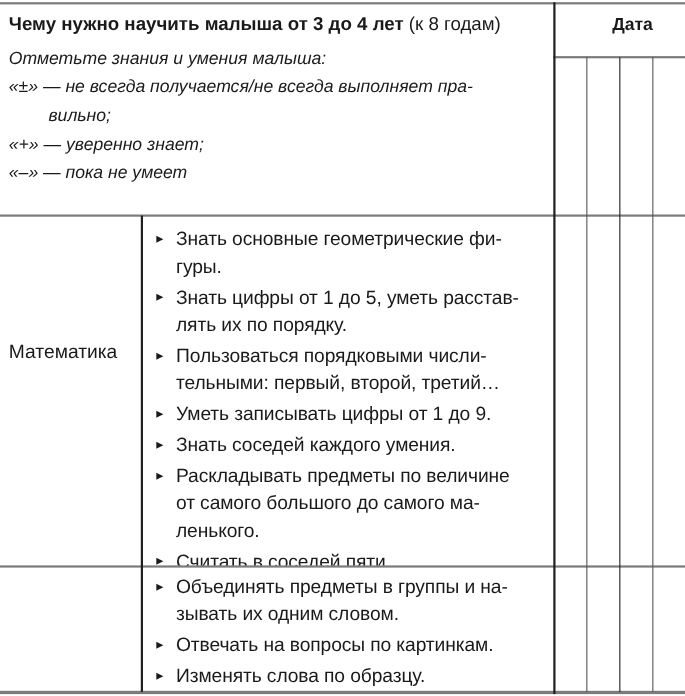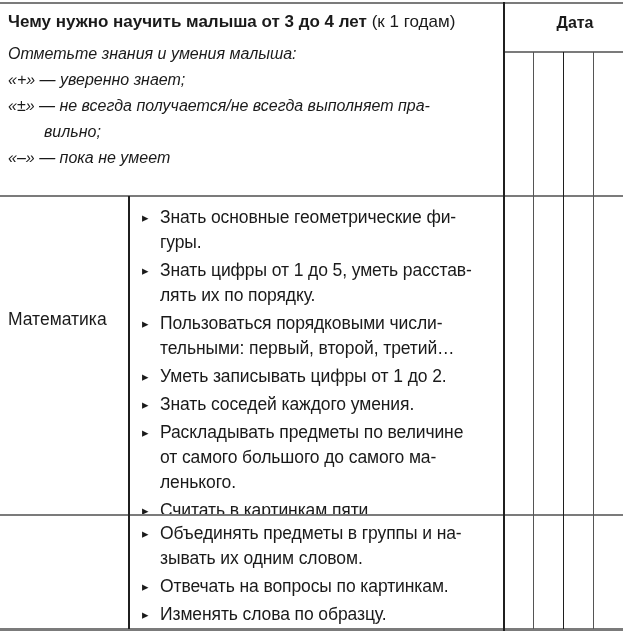--- a/index.html
+++ b/index.html
@@ -72,32 +72,32 @@
   <div class="hline hl-sec1"></div>
   <div class="hline hl-sec2"></div>
   <div class="hline hl-bottom"></div>
   <div class="vline vl-main"></div>
   <div class="vline vl-cat"></div>
   <div class="vline vl-d1"></div>
   <div class="vline vl-d2"></div>
   <div class="vline vl-d3"></div>
 
   <div class="title">
-    <span class="title-main">Чему нужно научить малыша от 3 до 4 лет</span><span class="title-suffix"> (к 1 годам)</span>
+    <span class="title-main">Чему нужно научить малыша от 3 до 4 лет</span><span class="title-suffix"> (к 8 годам)</span>
   </div>
   <div class="date-label">Дата</div>
 
   <div class="instructions">
 
       <div class="instr">Отметьте знания и умения малыша:</div>
 
-      <div class="instr">«+» — уверенно знает;</div>
-
       <div class="instr">«±» — не всегда получается/не всегда выполняет пра-
 вильно;</div>
+
+      <div class="instr">«+» — уверенно знает;</div>
 
 
       <div class="instr">«–» — пока не умеет</div>
     </div>
 
   <div class="category cat-math">Математика</div>
   <div class="items items-math">
 
       <div class="item">
         <span class="bullet">▸</span>
@@ -112,38 +112,38 @@
       </div>
 
       <div class="item">
         <span class="bullet">▸</span>
         <span class="item-text">Пользоваться порядковыми числи-
 тельными: первый, второй, третий…</span>
       </div>
 
       <div class="item">
         <span class="bullet">▸</span>
-        <span class="item-text">Уметь записывать цифры от 1 до 2.</span>
+        <span class="item-text">Уметь записывать цифры от 1 до 9.</span>
       </div>
 
       <div class="item">
         <span class="bullet">▸</span>
         <span class="item-text">Знать соседей каждого умения.</span>
       </div>
 
       <div class="item">
         <span class="bullet">▸</span>
         <span class="item-text">Раскладывать предметы по величине
 от самого большого до самого ма-
 ленького.</span>
       </div>
 
       <div class="item">
         <span class="bullet">▸</span>
-        <span class="item-text">Считать в картинкам пяти</span>
+        <span class="item-text">Считать в соседей пяти</span>
       </div>
     </div>
 
   <div class="items items-speech">
 
       <div class="item">
         <span class="bullet">▸</span>
         <span class="item-text">Объединять предметы в группы и на-
 зывать их одним словом.</span>
       </div>

